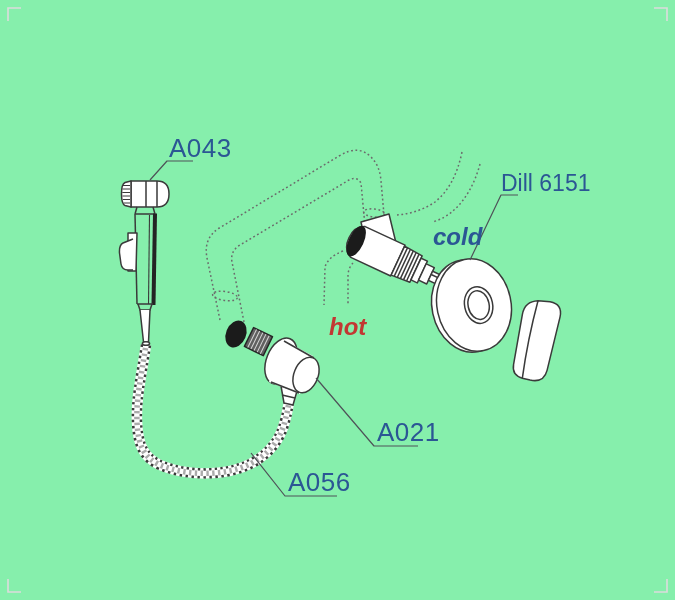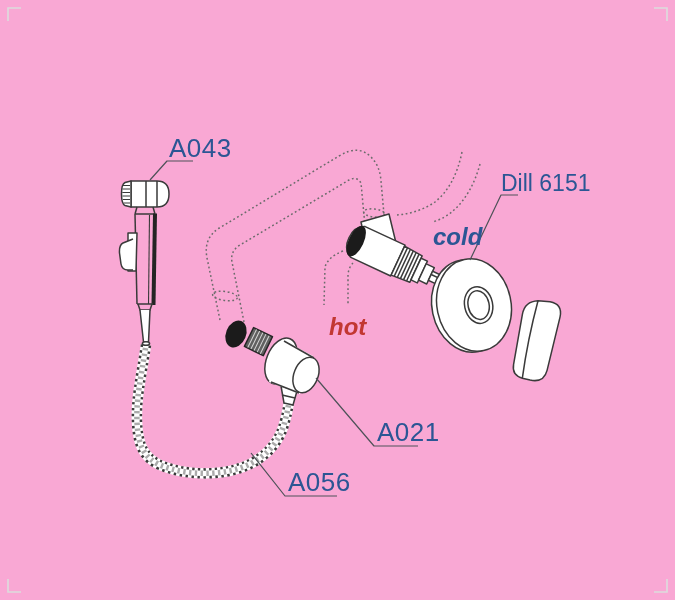--- a/index.html
+++ b/index.html
@@ -1,19 +1,19 @@
 <!DOCTYPE html>
 <html><head>
 <meta charset="utf-8">
 <style>
   html,body{margin:0;padding:0;background:#ffffff;}
   .stage{
     position:relative;
     width:675px;height:600px;
-    background:#f9a8d4;
+    background:#86efac;
     overflow:hidden;
     font-family:"Liberation Sans",sans-serif;
   }
   svg{display:block;}
   .part-label{
     font-family:"Liberation Sans",sans-serif;
     font-size:26px;
     letter-spacing:0.5px;
   }
   .series-label{

